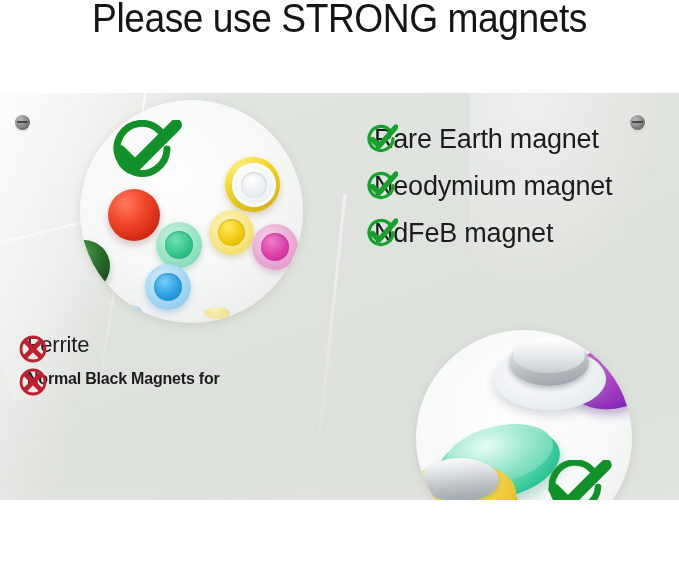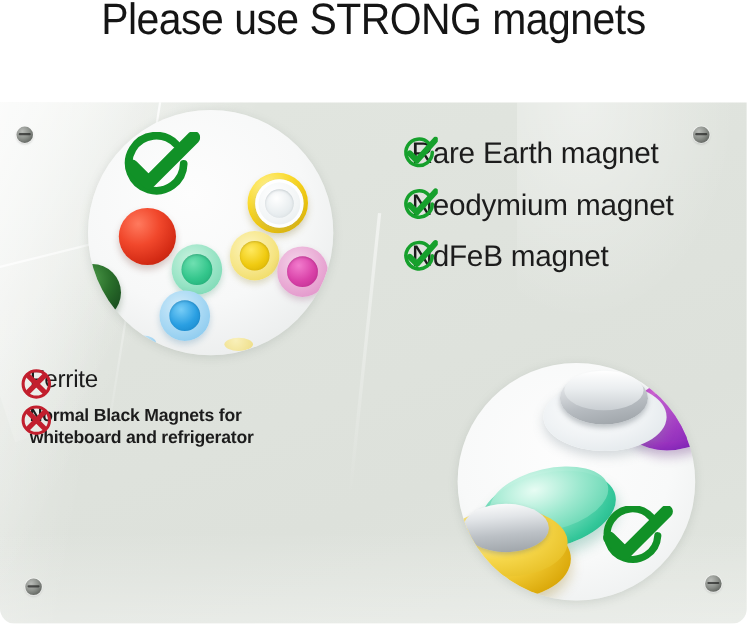--- a/index.html
+++ b/index.html
@@ -2,21 +2,21 @@
 <html><head>
 <meta charset="utf-8">
 <style>
   html,body{margin:0;padding:0;}
   body{
     width:679px;height:567px;
     background:#ffffff;
     font-family:"Liberation Sans","DejaVu Sans",sans-serif;
     overflow:hidden;position:relative;
   }
-  #stage{position:absolute;inset:0;width:679px;height:567px;overflow:hidden;background:#fff;}
+  #stage{position:absolute;inset:0;width:679px;height:500px;overflow:hidden;background:#fff;}
 
   
   .title{
     position:absolute;left:0;top:-4px;width:679px;
     text-align:center;
     font-size:40px;
     font-weight:400;
     letter-spacing:-0.5px;
     color:#151515;
     font-family:"Liberation Sans Narrow","Liberation Sans",sans-serif;
@@ -288,18 +288,18 @@
     </div>
 
 
     <div class="row" style="margin-top:3px;">
       <span class="icon">
         <svg width="30" height="30" viewBox="0 0 30 30">
           <circle cx="15" cy="15" r="12" fill="none" stroke="#c21f2e" stroke-width="2.8"></circle>
           <path d="M7.5 7.5 L22.5 22.5 M22.5 7.5 L7.5 22.5" stroke="#c21f2e" stroke-width="4.6" stroke-linecap="round"></path>
         </svg>
       </span>
-      <span class="lbl bold"><span>Normal Black Magnets for</span><br><span>whiteboard and refrigerator</span></span>
+      <span class="lbl bold"><span>Normal Black Magnets for</span><br></span>
     </div>
 
   </div>
 
 </div>
 
 </body></html>

